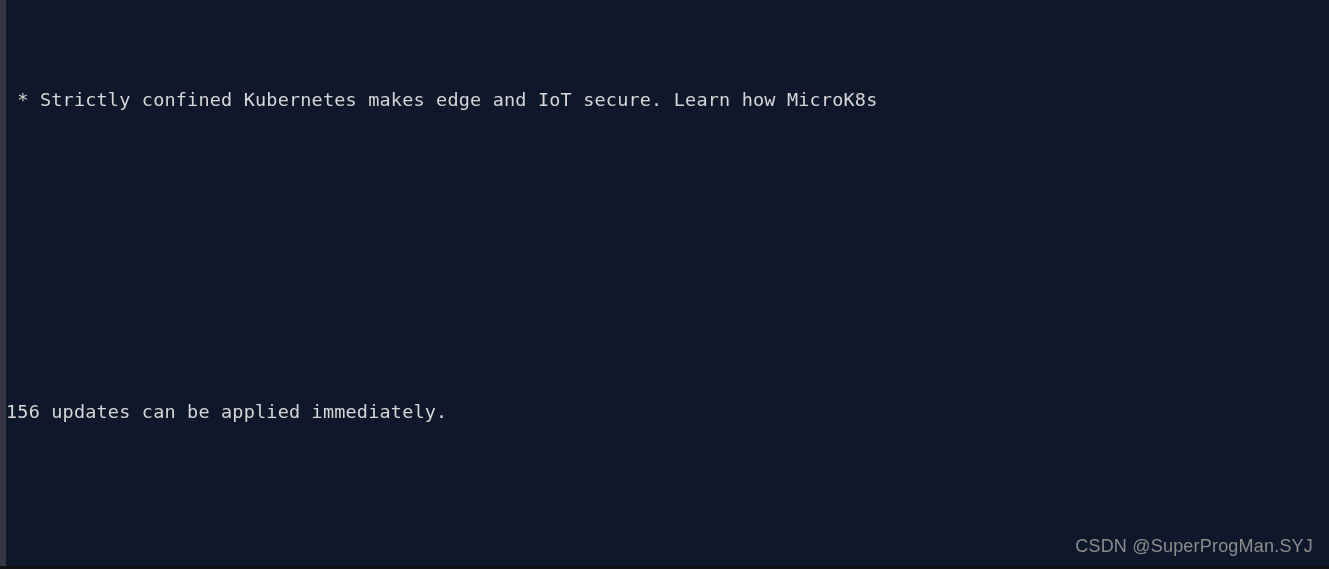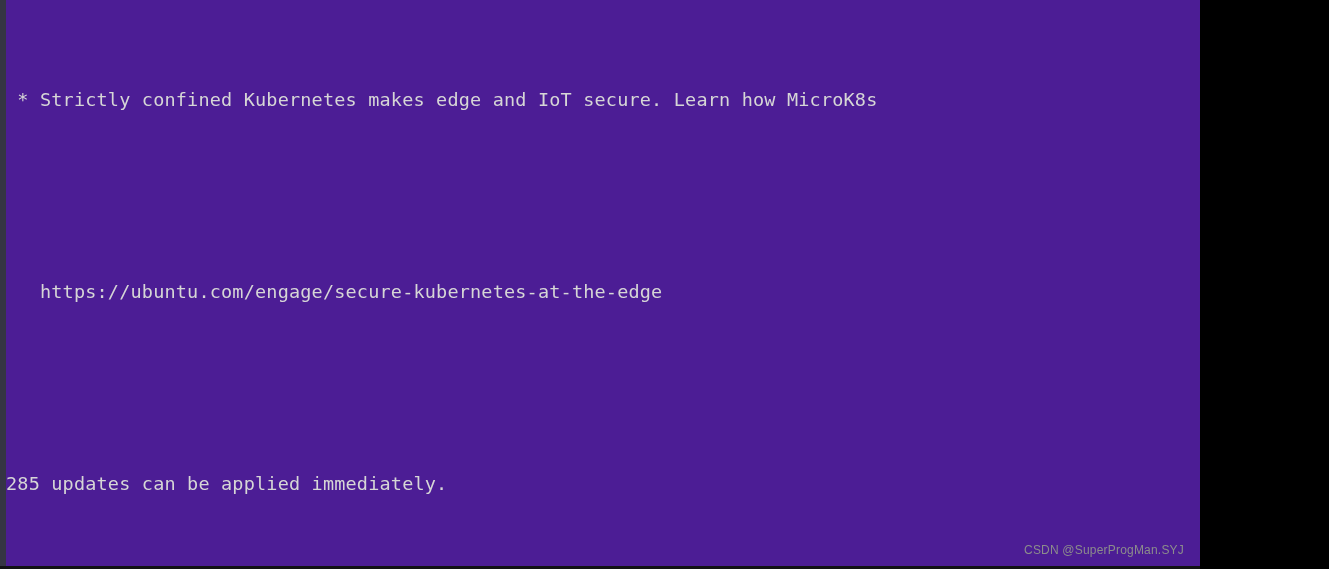--- a/index.html
+++ b/index.html
@@ -9,23 +9,23 @@
     background: #000000;
   }
   body {
     width: 1329px;
     height: 569px;
     overflow: hidden;
     font-family: "DejaVu Sans Mono", "Liberation Mono", monospace;
   }
   #terminal-window {
     position: relative;
-    width: 1200px;
+    width: 1329px;
     height: 569px;
-    background: #4c1d95;
+    background: #0f172a;
     overflow: hidden;
   }
   #left-gutter {
     position: absolute;
     left: 0;
     top: 0;
     width: 6px;
     height: 569px;
     background: #353544;
   }
@@ -55,44 +55,43 @@
     color: #d6d6d6;
   }
   .term-line.blank {
     height: 24px;
   }
   #watermark {
     position: absolute;
     right: 16px;
     bottom: 12px;
     font-family: "Liberation Sans", sans-serif;
-    font-size: 12px;
+    font-size: 18px;
     color: #8c8c8c;
     letter-spacing: 0.2px;
     white-space: pre;
   }
 </style>
 </head>
 <body>
 
 <div id="terminal-window">
 
   <div id="left-gutter"></div>
 
   <div id="terminal-output">
 
     <div class="term-line"> * Strictly confined Kubernetes makes edge and IoT secure. Learn how MicroK8s</div>
 
     <div class="term-line blank"></div>
 
-    <div class="term-line">   https://ubuntu.com/engage/secure-kubernetes-at-the-edge</div>
 
     <div class="term-line blank"></div>
 
-    <div class="term-line">285 updates can be applied immediately.</div>
+    <div class="term-line">156 updates can be applied immediately.</div>
     
     
 
     
     
     
 
     
 
     

